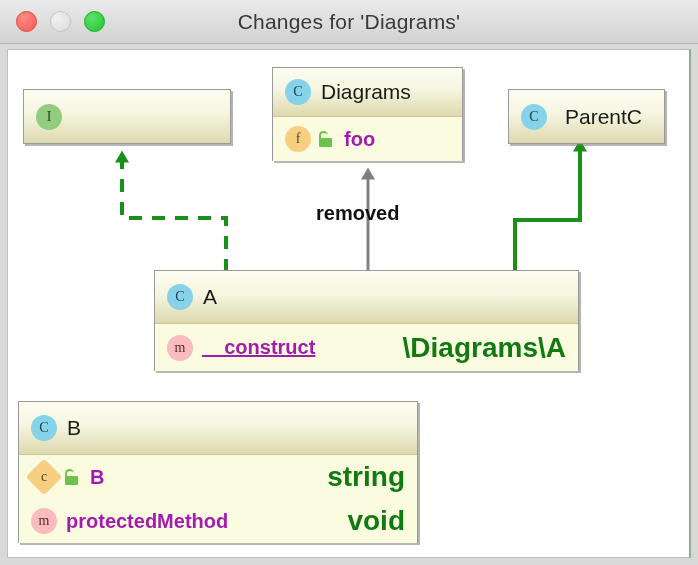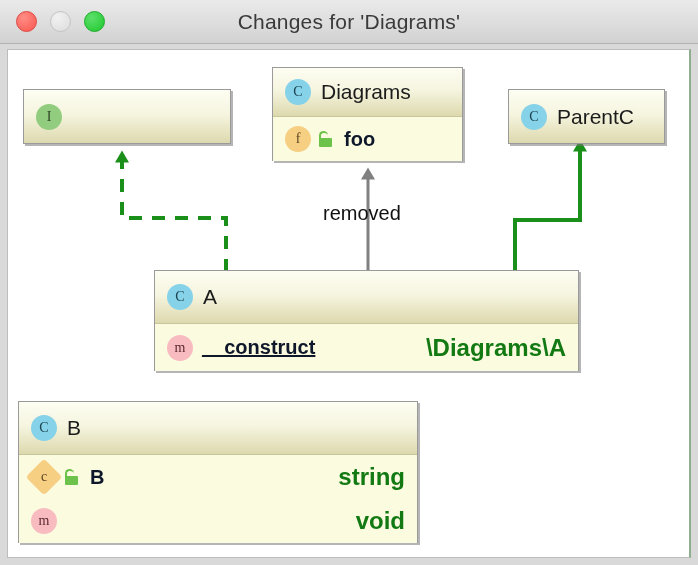--- a/index.html
+++ b/index.html
@@ -55,25 +55,25 @@
     background:#fbfbe0;
     border-top:1px solid #c9c69b;
     box-sizing:border-box;
   }
   .row{
     display:flex;align-items:center;
     padding:0 12px;box-sizing:border-box;
     gap:7px;
   }
   .rowname{
-    color:#0f172a;font-weight:bold;font-size:20px;white-space:nowrap;
+    color:#a21caf;font-weight:bold;font-size:20px;white-space:nowrap;
   }
   .rowname.und{text-decoration:underline;}
   .rowtype{
-    margin-left:auto;color:#137a13;font-weight:bold;font-size:24px;white-space:nowrap;text-align:right;
+    margin-left:auto;color:#137a13;font-weight:bold;font-size:28px;white-space:nowrap;text-align:right;
   }
   .ntitle{font-size:21px;color:#1b1b1b;white-space:nowrap;}
 
   
   .badge{
     width:26px;height:26px;border-radius:50%;
     display:flex;align-items:center;justify-content:center;
     font-size:14px;color:#40331f;flex:0 0 auto;
     font-family:"Liberation Serif","DejaVu Serif",serif;
   }
@@ -129,21 +129,21 @@
         </marker>
       </defs>
 
       <path d="M 218,222 L 218,168 L 114,168 L 114,108" fill="none" stroke="#1a8f1a" stroke-width="4" stroke-dasharray="13,10" marker-end="url(#arrGreen)"></path>
 
       <path d="M 360,222 L 360,125" fill="none" stroke="#808080" stroke-width="3" marker-end="url(#arrGray)"></path>
 
       <path d="M 507,222 L 507,170 L 572,170 L 572,97" fill="none" stroke="#1a8f1a" stroke-width="4" marker-end="url(#arrGreen)"></path>
     </svg>
 
-    <div class="edgelabel" style="left:315px;top:152px;">removed</div>
+    <div class="edgelabel" style="left:308px;top:152px;font-weight:bold;">removed</div>
 
     <div class="node" style="left:15px;top:39px;width:208px;height:55px;">
       <div class="nhead" style="height:53px;">
         <span class="badge iface">
           <span>I</span>
         </span>
       </div>
     </div>
 
     <div class="node" style="left:264px;top:17px;width:191px;height:94px;">
@@ -166,21 +166,21 @@
           <span class="rowtype"></span>
         </div>
       </div>
     </div>
 
     <div class="node" style="left:500px;top:39px;width:157px;height:55px;">
       <div class="nhead" style="height:53px;">
         <span class="badge cls">
           <span>C</span>
         </span>
-        <span class="ntitle" style="margin-left:10px;">ParentC</span>
+        <span class="ntitle" style="margin-left:18px;">ParentC</span>
       </div>
     </div>
 
     <div class="node" style="left:146px;top:220px;width:425px;height:101px;">
       <div class="nhead" style="height:52px;">
         <span class="badge cls">
           <span>C</span>
         </span>
         <span class="ntitle" style="margin-left:10px;">A</span>
       </div>
@@ -211,19 +211,20 @@
             <span class="shackle"></span>
               <span class="body"></span>
           </span>
           <span class="rowname" style="margin-left:4px;">B</span>
           <span class="rowtype">string</span>
         </div>
         <div class="row" style="height:44px;">
           <span class="badge meth">
             <span>m</span>
           </span>
+          <span class="rowname" style="margin-left:2px;">protectedMethod</span>
           <span class="rowtype">void</span>
         </div>
       </div>
     </div>
 
   </div>
 </div>
 
 </body></html>

